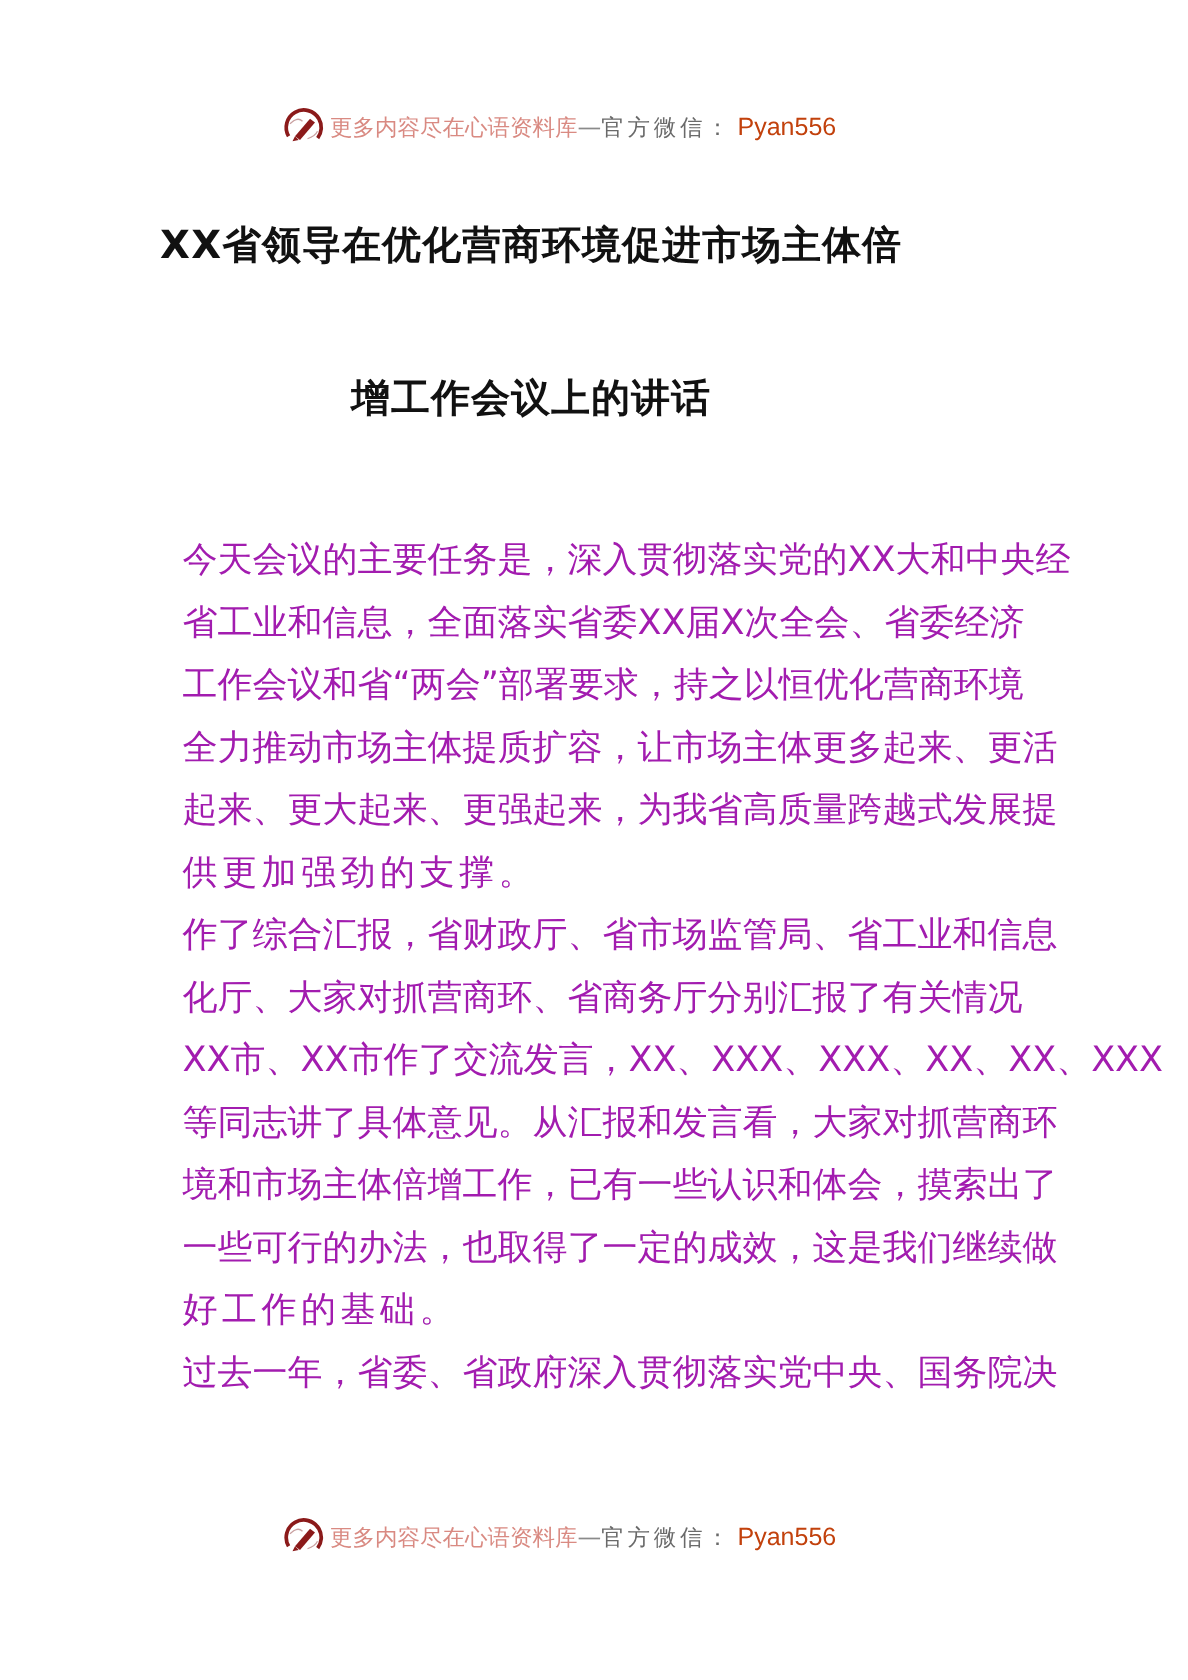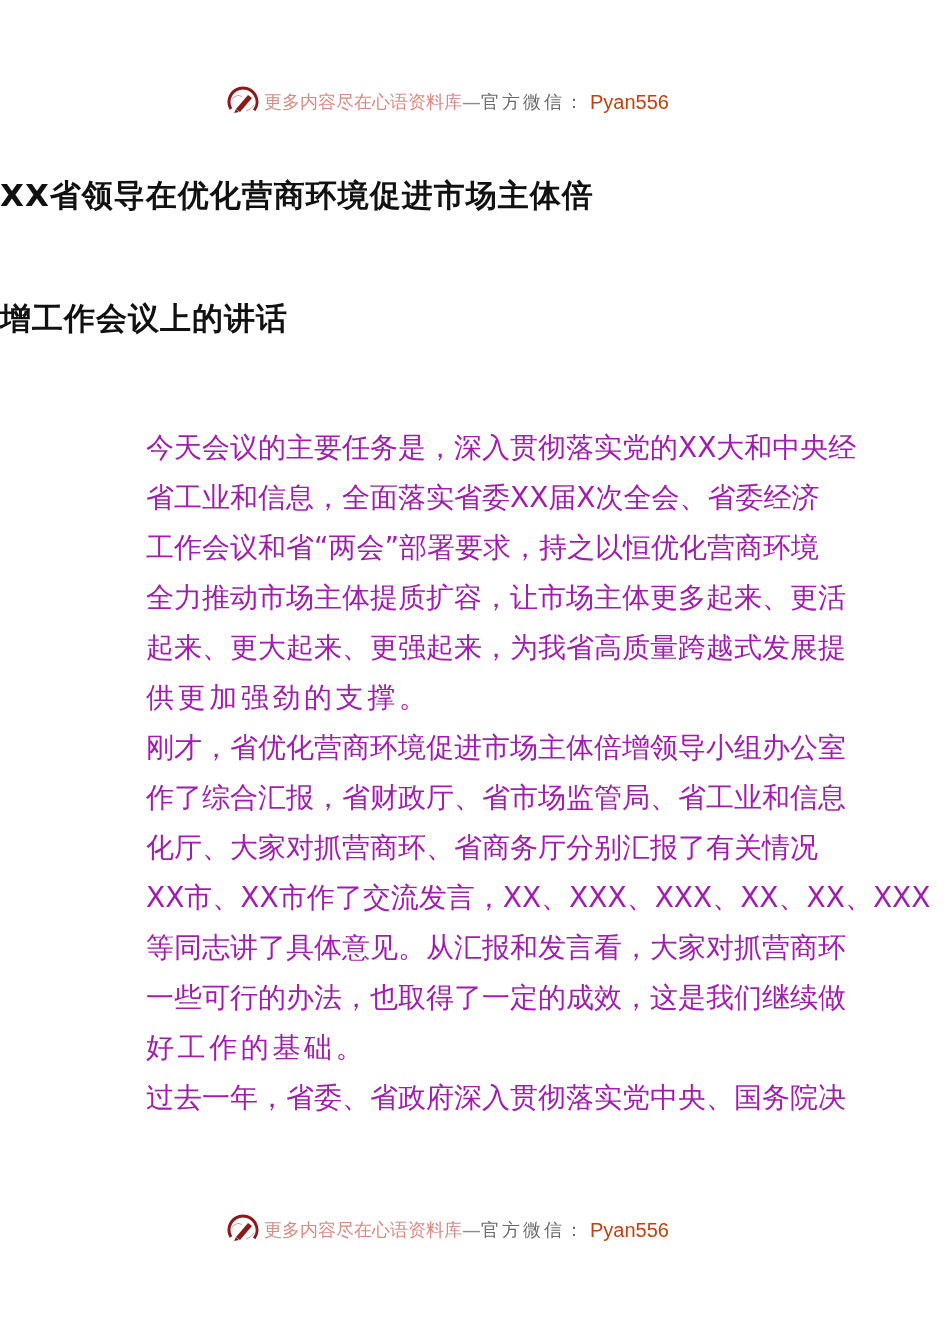--- a/index.html
+++ b/index.html
@@ -50,20 +50,21 @@
     .wm-id {
       font-family: "Liberation Sans", sans-serif;
       font-size: 20px;
       color: #c2410c;
       margin-left: 4px;
     }
     .title {
       position: absolute;
       left: 0;
       width: 850px;
+      text-align: center;
       font-family: "DejaVu Sans", sans-serif;
       font-weight: bold;
       font-size: 31px;
       color: #111;
       letter-spacing: 1px;
     }
     .title.line1 { top: 175px; }
     .title.line2 { top: 298px; }
     .body-text {
       position: absolute;
@@ -108,25 +109,25 @@
 <div class="body-text">
   <div>
     <div class="line">今天会议的主要任务是，深入贯彻落实党的XX大和中央经</div>
     <div class="line">省工业和信息，全面落实省委XX届X次全会、省委经济</div>
     <div class="line">工作会议和省“两会”部署要求，持之以恒优化营商环境</div>
     <div class="line">全力推动市场主体提质扩容，让市场主体更多起来、更活</div>
     <div class="line">起来、更大起来、更强起来，为我省高质量跨越式发展提</div>
     <div class="line last">供更加强劲的支撑。</div>
   </div>
   <div>
-    <div class="line">刚才，省优化营商环境促进市场主体倍增领导小组办公室</div>
     <div class="line">作了综合汇报，省财政厅、省市场监管局、省工业和信息</div>
     <div class="line">化厅、大家对抓营商环、省商务厅分别汇报了有关情况</div>
     <div class="line">XX市、XX市作了交流发言，XX、XXX、XXX、XX、XX、XXX</div>
     <div class="line">等同志讲了具体意见。从汇报和发言看，大家对抓营商环</div>
+    <div class="line">境和市场主体倍增工作，已有一些认识和体会，摸索出了</div>
     <div class="line">一些可行的办法，也取得了一定的成效，这是我们继续做</div>
     <div class="line last">好工作的基础。</div>
   </div>
   <div>
     <div class="line">过去一年，省委、省政府深入贯彻落实党中央、国务院决</div>
   </div>
 </div>
 
 <div class="watermark bottom">
   <svg class="wm-logo" viewBox="0 0 34 34">

